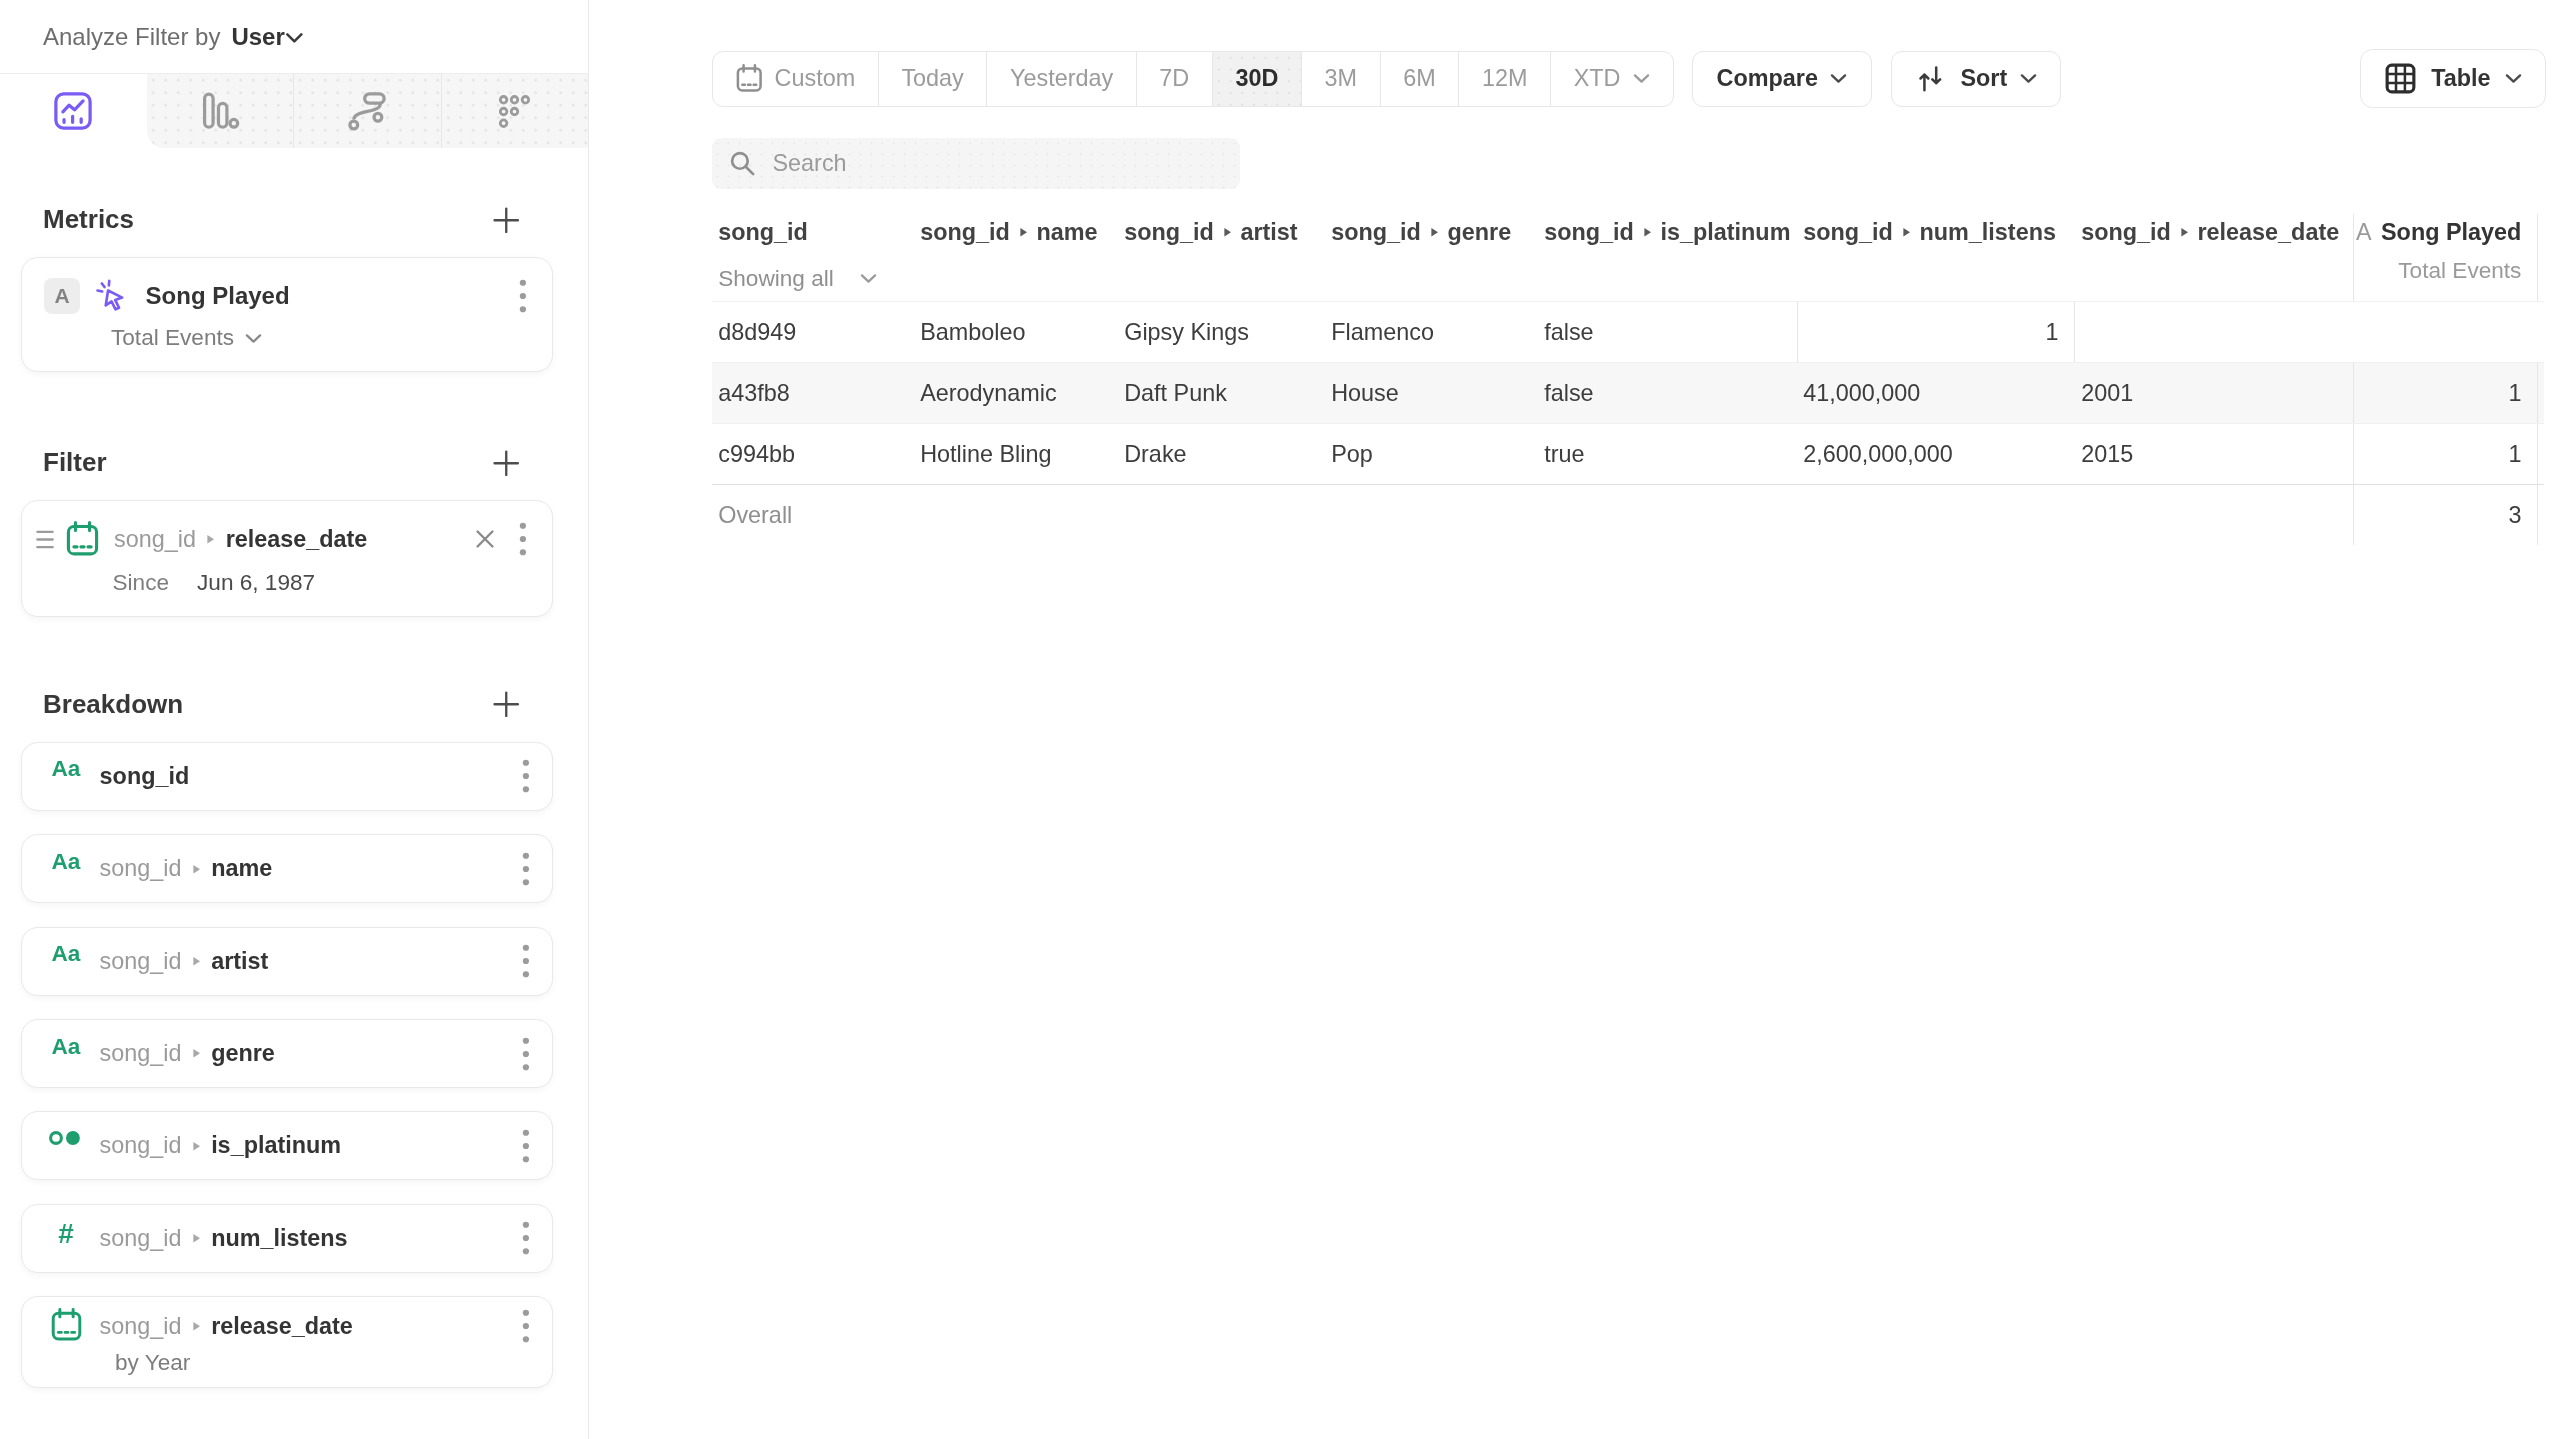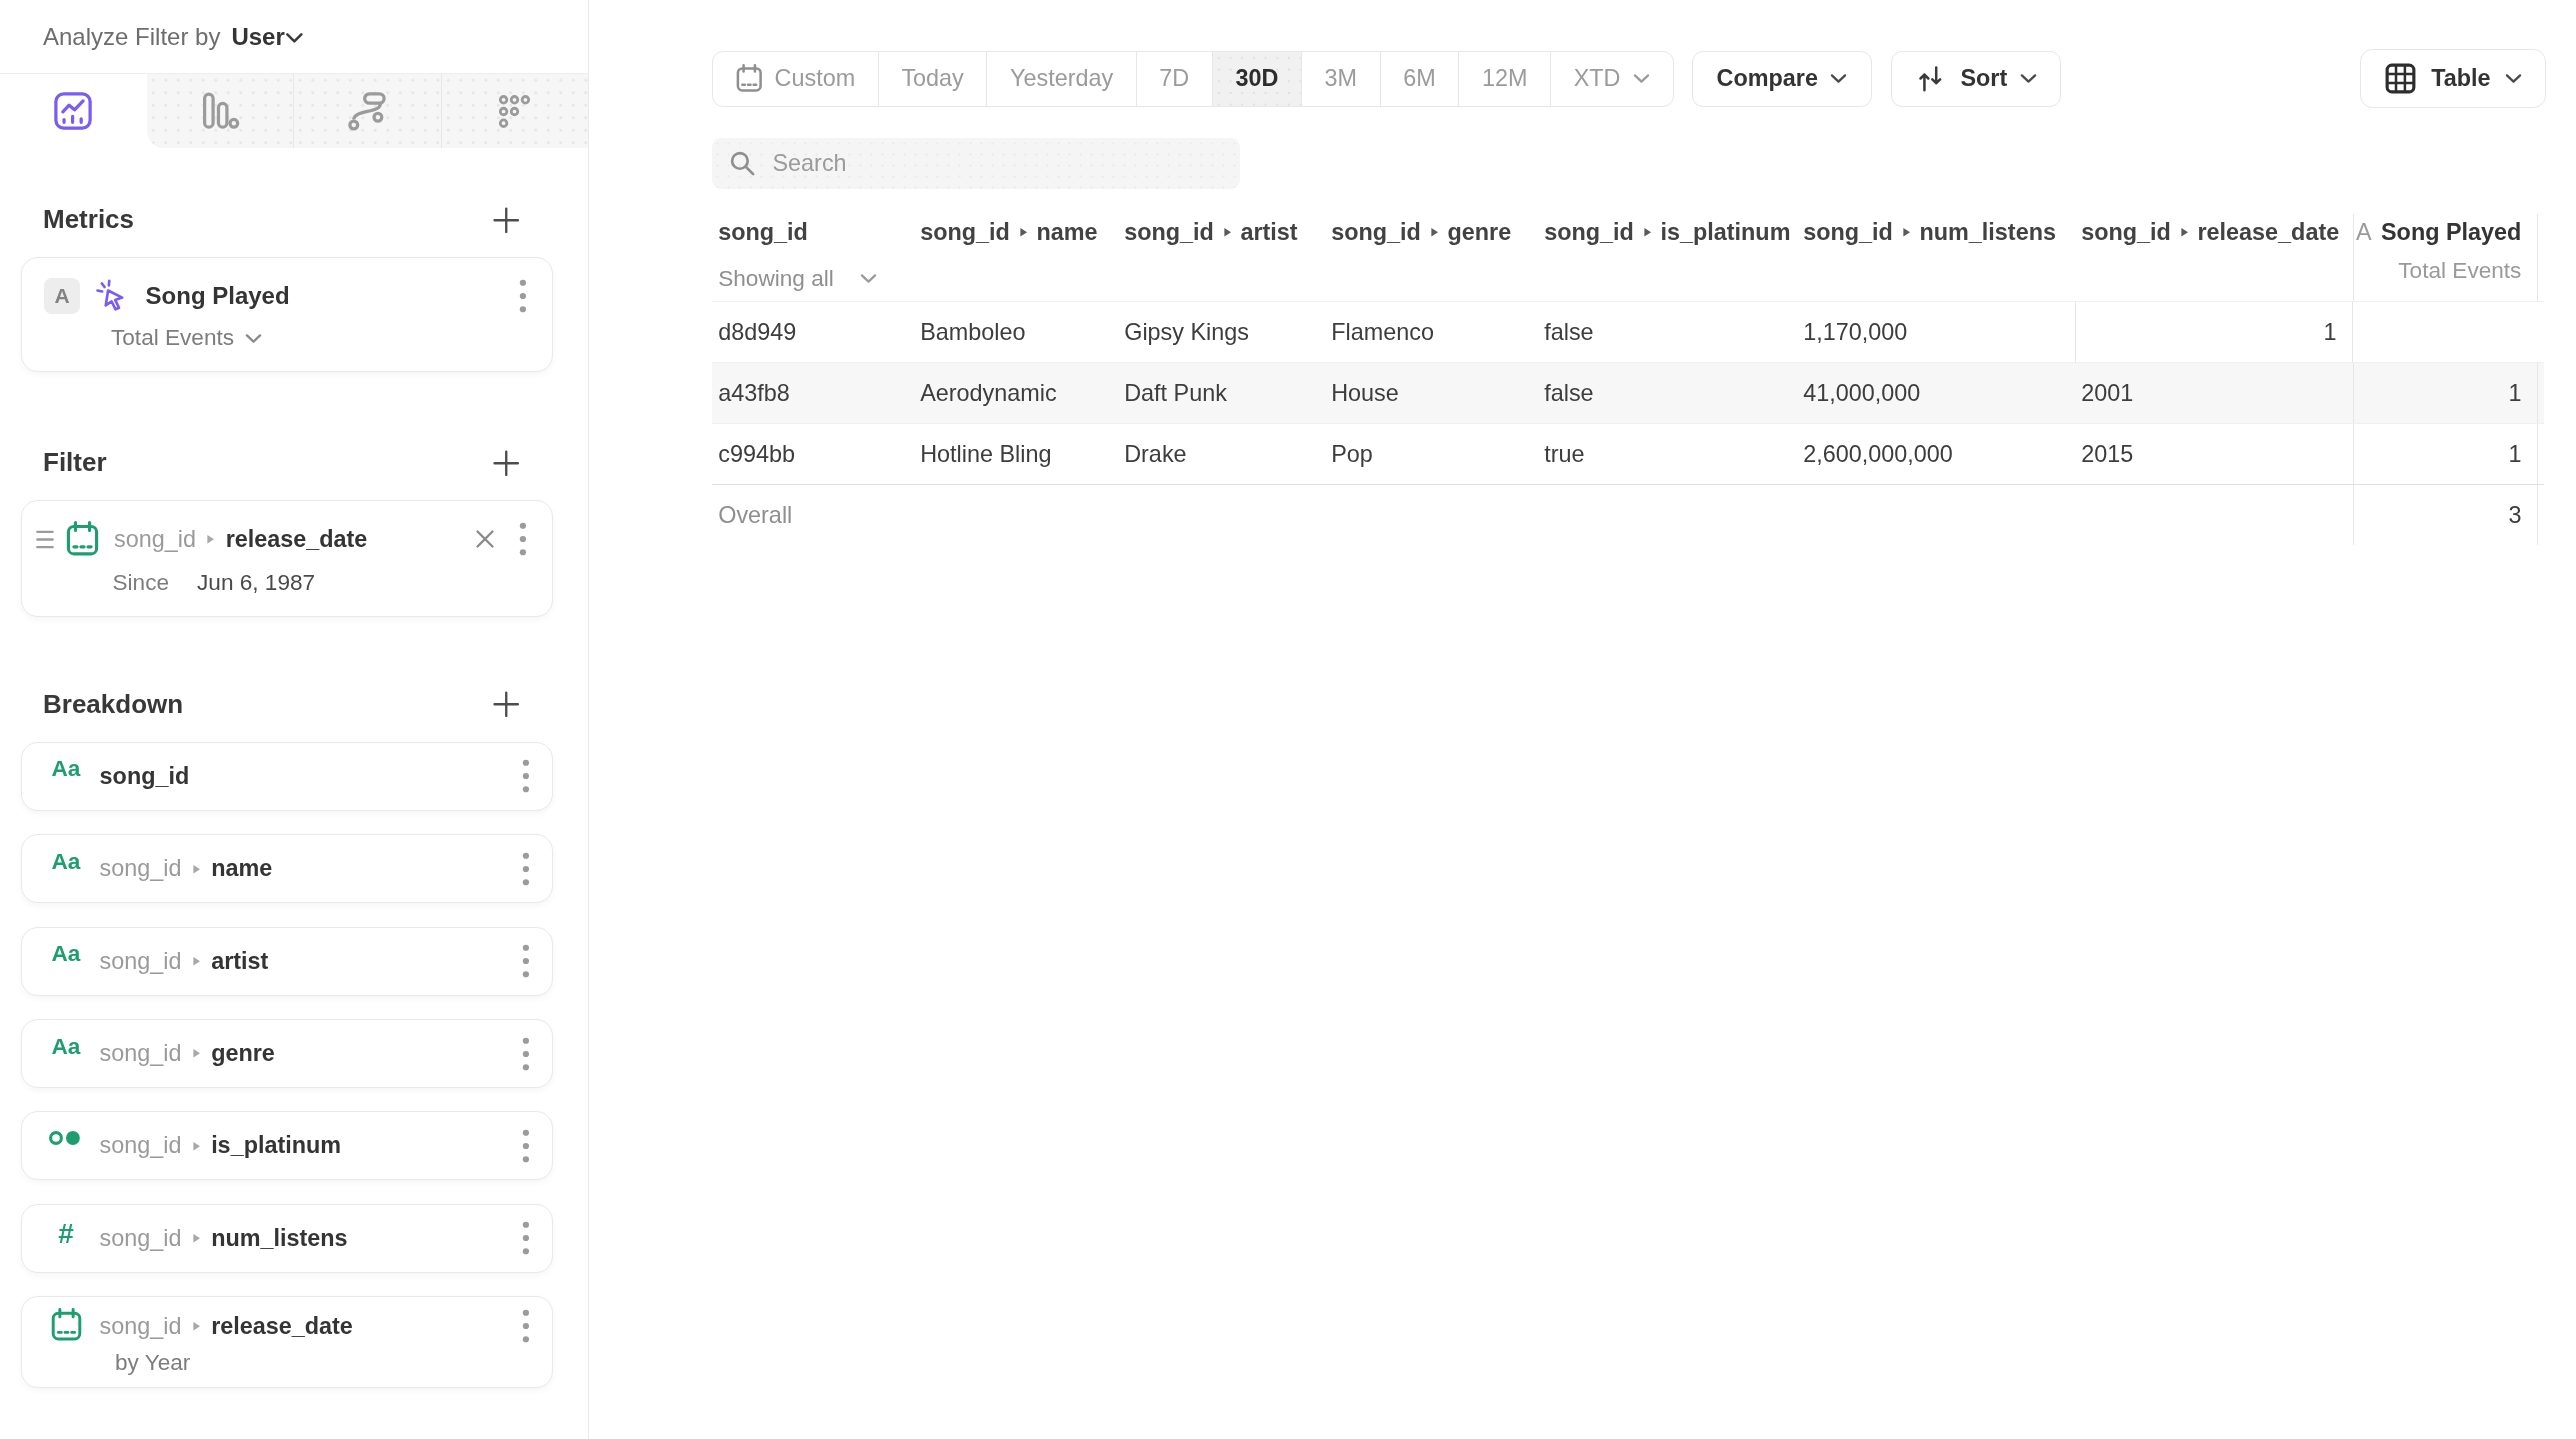--- a/index.html
+++ b/index.html
@@ -548,21 +548,20 @@
           </svg>
         </div>
       </div>
     <div id="tbody">
         <div class="trow tr">
           <div class="td">d8d949</div>
           <div class="td">Bamboleo</div>
           <div class="td">Gipsy Kings</div>
           <div class="td">Flamenco</div>
           <div class="td">false</div>
-          <div class="td">1,170,000</div>
           <div class="td metric">1</div>
         </div>
         <div class="trow tr shaded">
           <div class="td">a43fb8</div>
           <div class="td">Aerodynamic</div>
           <div class="td">Daft Punk</div>
           <div class="td">House</div>
           <div class="td">false</div>
           <div class="td">41,000,000</div>
           <div class="td">2001</div>

